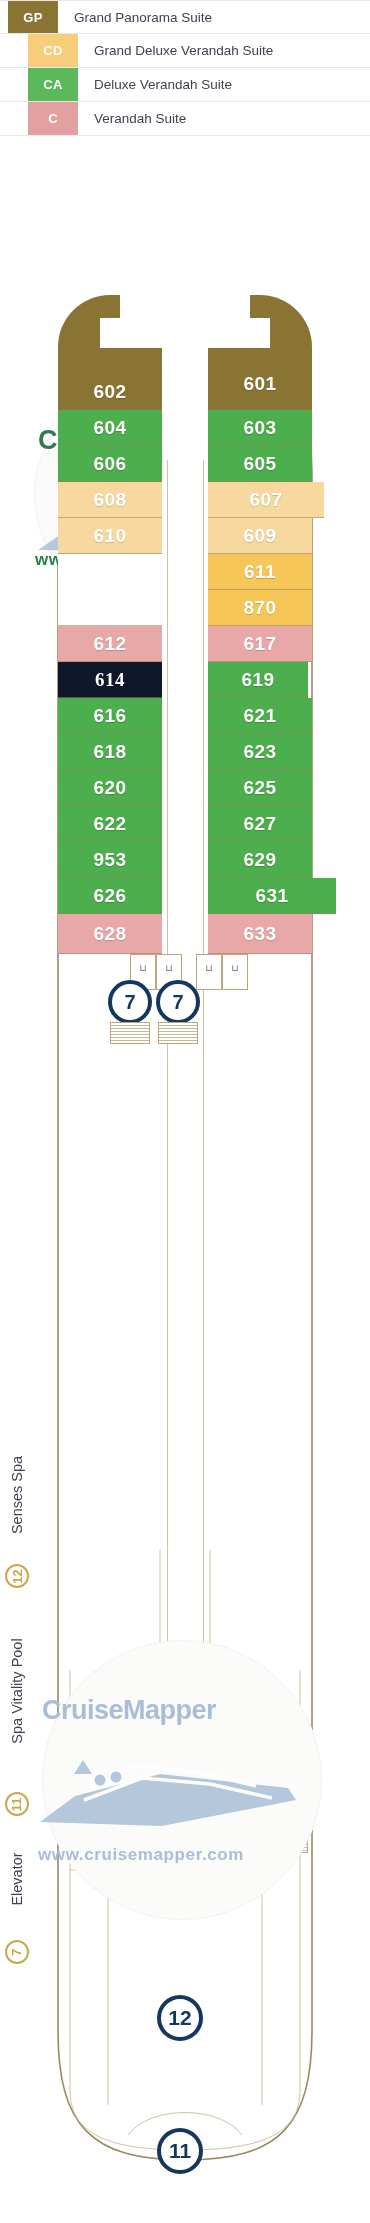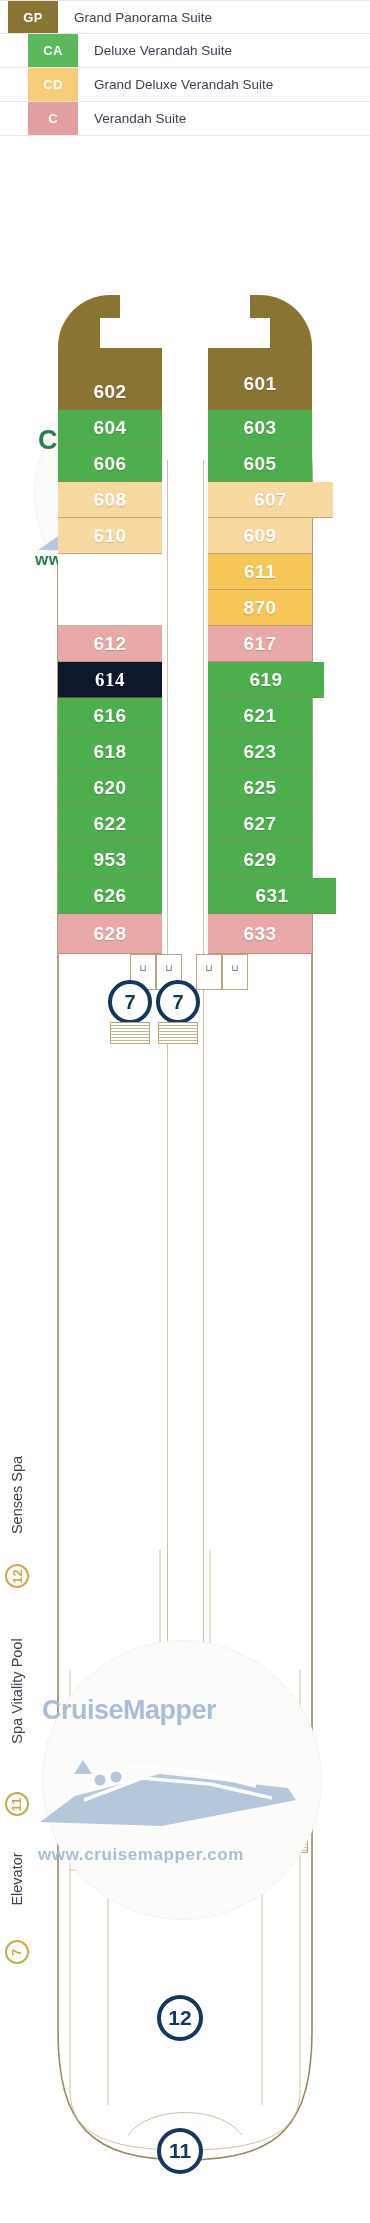--- a/index.html
+++ b/index.html
@@ -121,27 +121,27 @@
 <div id="root">
 
   <div class="legend">
 
     <div class="legend-row">
       <div class="legend-code" style="background: rgb(138, 116, 52); margin-left: 8px;">GP</div>
       <div class="legend-label">Grand Panorama Suite</div>
     </div>
 
     <div class="legend-row">
+      <div class="legend-code" style="background: rgb(247, 205, 123);">CD</div>
+      <div class="legend-label">Grand Deluxe Verandah Suite</div>
+    </div>
+
+    <div class="legend-row">
       <div class="legend-code" style="background: rgb(92, 184, 92);">CA</div>
       <div class="legend-label">Deluxe Verandah Suite</div>
-    </div>
-
-    <div class="legend-row">
-      <div class="legend-code" style="background: rgb(247, 205, 123);">CD</div>
-      <div class="legend-label">Grand Deluxe Verandah Suite</div>
     </div>
 
     <div class="legend-row">
       <div class="legend-code" style="background: rgb(227, 160, 160);">C</div>
       <div class="legend-label">Verandah Suite</div>
     </div>
 
   </div>
 
   <div class="ship-wrap">
@@ -203,26 +203,26 @@
     <div class="cabin" style="left:58px; top:620px; width:104px; height:36px; background:#4cae4c;">620</div>
     <div class="cabin" style="left:58px; top:656px; width:104px; height:36px; background:#4cae4c;">622</div>
     <div class="cabin" style="left:58px; top:692px; width:104px; height:36px; background:#4cae4c;">953</div>
     <div class="cabin" style="left:58px; top:728px; width:104px; height:36px; background:#4cae4c;">626</div>
     <div class="cabin" style="left:58px; top:764px; width:104px; height:40px; background:#e8a8a8;">628</div>
 
     <div class="cabin top-cap" style="left:208px; top:145px; width:104px; height:115px; background:#8a7434;
                 border-top-right-radius:52px; border-top-left-radius:20px; align-items:flex-end; padding-bottom:14px;">601</div>
     <div class="cabin" style="left:208px; top:260px; width:104px; height:36px; background:#4cae4c;">603</div>
     <div class="cabin" style="left:208px; top:296px; width:104px; height:36px; background:#4cae4c;">605</div>
-    <div class="cabin" style="left:208px; top:332px; width:125px; height:36px; background:#f7d9a0;">607</div>
+    <div class="cabin" style="left:208px; top:332px; width:116px; height:36px; background:#f7d9a0;">607</div>
     <div class="cabin" style="left:208px; top:368px; width:104px; height:36px; background:#f7d9a0;">609</div>
     <div class="cabin" style="left:208px; top:404px; width:104px; height:36px; background:#f6c659;">611</div>
     <div class="cabin" style="left:208px; top:440px; width:104px; height:36px; background:#f6c659;">870</div>
     <div class="cabin" style="left:208px; top:476px; width:104px; height:36px; background:#e8a8a8;">617</div>
-    <div class="cabin" style="left:208px; top:512px; width:116px; height:36px; background:#4cae4c;">619</div>
+    <div class="cabin" style="left:208px; top:512px; width:100px; height:36px; background:#4cae4c;">619</div>
     <div class="cabin" style="left:208px; top:548px; width:104px; height:36px; background:#4cae4c;">621</div>
     <div class="cabin" style="left:208px; top:584px; width:104px; height:36px; background:#4cae4c;">623</div>
     <div class="cabin" style="left:208px; top:620px; width:104px; height:36px; background:#4cae4c;">625</div>
     <div class="cabin" style="left:208px; top:656px; width:104px; height:36px; background:#4cae4c;">627</div>
     <div class="cabin" style="left:208px; top:692px; width:104px; height:36px; background:#4cae4c;">629</div>
     <div class="cabin" style="left:208px; top:728px; width:128px; height:36px; background:#4cae4c;">631</div>
     <div class="cabin" style="left:208px; top:764px; width:104px; height:40px; background:#e8a8a8;">633</div>
 
     <div style="position:absolute; left:162px; top:145px; width:46px; height:660px; background:#ffffff;"></div>
     <div style="position:absolute; left:167px; top:310px; width:1px; height:1240px; background:#cfc3a3;"></div>

